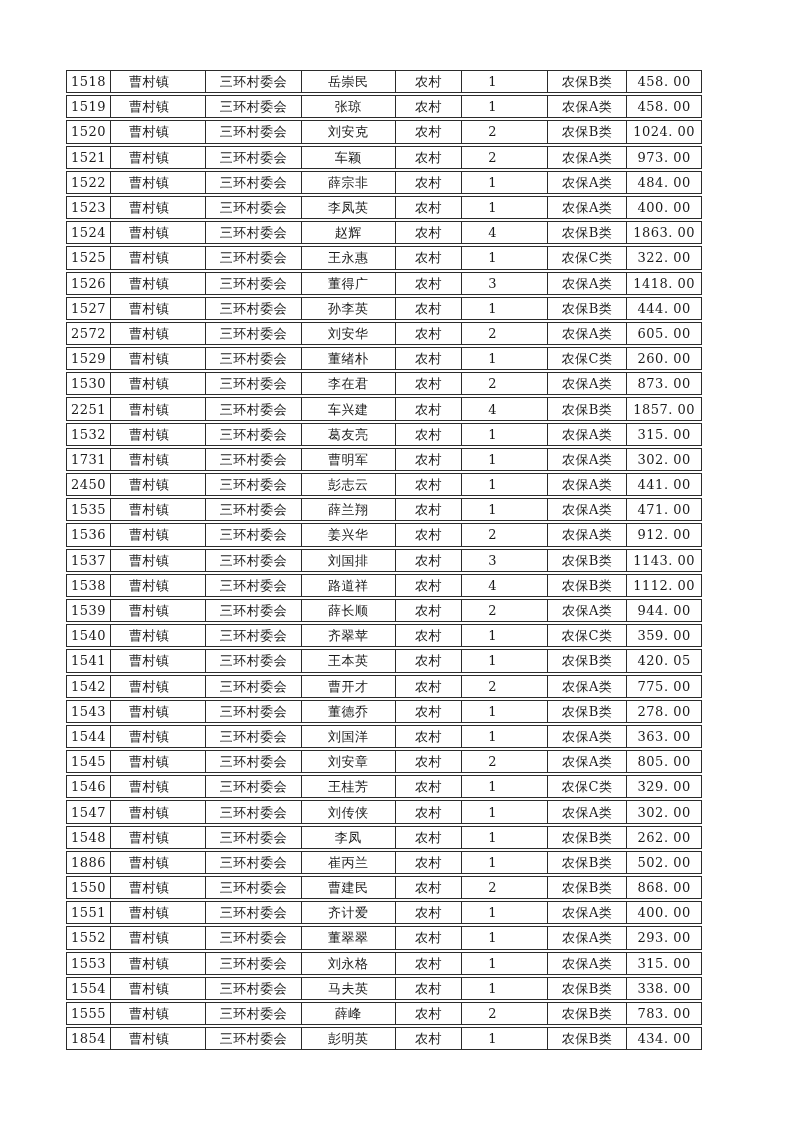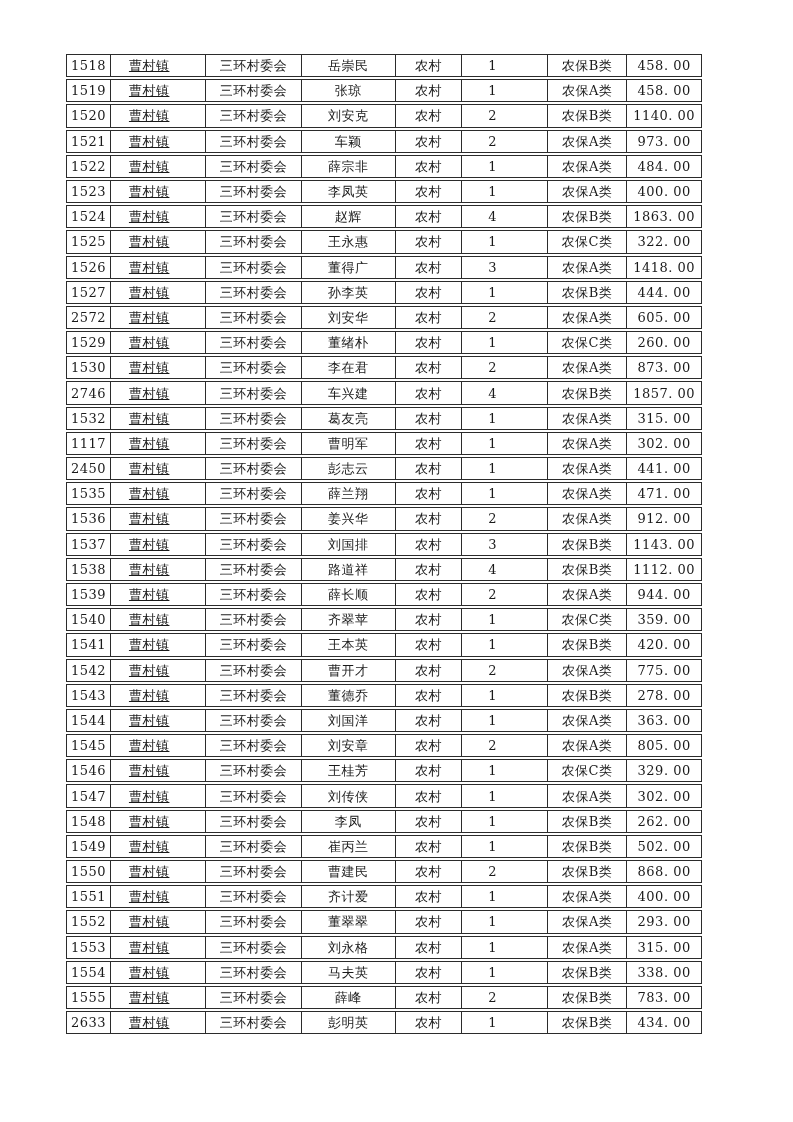--- a/index.html
+++ b/index.html
@@ -12,21 +12,21 @@
     width: 793px;
     height: 1122px;
     background: #ffffff;
     overflow: hidden;
     font-family: "DejaVu Serif", "Liberation Serif", serif;
     color: #1a1a1a;
   }
   .roster-table {
     position: absolute;
     left: 66px;
-    top: 54px;
+    top: 70px;
     width: 636px;
   }
   .t-row {
     display: flex;
     box-sizing: border-box;
     height: 23.2px;
     margin-bottom: 2px;
     border: 1px solid #2b2b2b;
     background: #ffffff;
   }
@@ -37,21 +37,21 @@
     align-items: center;
     justify-content: center;
     font-size: 13px;
     line-height: 1;
     white-space: nowrap;
     overflow: hidden;
     letter-spacing: 0.5px;
   }
   .t-cell:first-child { border-left: none; }
   .c-serial    { width: 46px;  }
-  .c-town      { width: 82px; text-decoration: underline;  }
+  .c-town      { width: 82px;  }
   .c-village   { width: 101px; margin-left: 18px; }
   .c-name      { width: 100px; }
   .c-residence { width: 70px;  }
   .c-count     { width: 65px;  }
   .c-category  { width: 84px; margin-left: 24px;  }
   .c-amount    { width: 79px;  }
 </style>
 </head>
 <body>
 
@@ -78,21 +78,21 @@
         <div class="t-cell c-amount">458. 00</div>
       </div>
       <div class="t-row">
         <div class="t-cell c-serial">1520</div>
         <div class="t-cell c-town">曹村镇</div>
         <div class="t-cell c-village">三环村委会</div>
         <div class="t-cell c-name">刘安克</div>
         <div class="t-cell c-residence">农村</div>
         <div class="t-cell c-count">2</div>
         <div class="t-cell c-category">农保B类</div>
-        <div class="t-cell c-amount">1140. 00</div>
+        <div class="t-cell c-amount">1024. 00</div>
       </div>
       <div class="t-row">
         <div class="t-cell c-serial">1521</div>
         <div class="t-cell c-town">曹村镇</div>
         <div class="t-cell c-village">三环村委会</div>
         <div class="t-cell c-name">车颖</div>
         <div class="t-cell c-residence">农村</div>
         <div class="t-cell c-count">2</div>
         <div class="t-cell c-category">农保A类</div>
         <div class="t-cell c-amount">973. 00</div>
@@ -181,41 +181,41 @@
         <div class="t-cell c-serial">1530</div>
         <div class="t-cell c-town">曹村镇</div>
         <div class="t-cell c-village">三环村委会</div>
         <div class="t-cell c-name">李在君</div>
         <div class="t-cell c-residence">农村</div>
         <div class="t-cell c-count">2</div>
         <div class="t-cell c-category">农保A类</div>
         <div class="t-cell c-amount">873. 00</div>
       </div>
       <div class="t-row">
-        <div class="t-cell c-serial">2746</div>
+        <div class="t-cell c-serial">2251</div>
         <div class="t-cell c-town">曹村镇</div>
         <div class="t-cell c-village">三环村委会</div>
         <div class="t-cell c-name">车兴建</div>
         <div class="t-cell c-residence">农村</div>
         <div class="t-cell c-count">4</div>
         <div class="t-cell c-category">农保B类</div>
         <div class="t-cell c-amount">1857. 00</div>
       </div>
       <div class="t-row">
         <div class="t-cell c-serial">1532</div>
         <div class="t-cell c-town">曹村镇</div>
         <div class="t-cell c-village">三环村委会</div>
         <div class="t-cell c-name">葛友亮</div>
         <div class="t-cell c-residence">农村</div>
         <div class="t-cell c-count">1</div>
         <div class="t-cell c-category">农保A类</div>
         <div class="t-cell c-amount">315. 00</div>
       </div>
       <div class="t-row">
-        <div class="t-cell c-serial">1117</div>
+        <div class="t-cell c-serial">1731</div>
         <div class="t-cell c-town">曹村镇</div>
         <div class="t-cell c-village">三环村委会</div>
         <div class="t-cell c-name">曹明军</div>
         <div class="t-cell c-residence">农村</div>
         <div class="t-cell c-count">1</div>
         <div class="t-cell c-category">农保A类</div>
         <div class="t-cell c-amount">302. 00</div>
       </div>
       <div class="t-row">
         <div class="t-cell c-serial">2450</div>
@@ -288,21 +288,21 @@
         <div class="t-cell c-amount">359. 00</div>
       </div>
       <div class="t-row">
         <div class="t-cell c-serial">1541</div>
         <div class="t-cell c-town">曹村镇</div>
         <div class="t-cell c-village">三环村委会</div>
         <div class="t-cell c-name">王本英</div>
         <div class="t-cell c-residence">农村</div>
         <div class="t-cell c-count">1</div>
         <div class="t-cell c-category">农保B类</div>
-        <div class="t-cell c-amount">420. 00</div>
+        <div class="t-cell c-amount">420. 05</div>
       </div>
       <div class="t-row">
         <div class="t-cell c-serial">1542</div>
         <div class="t-cell c-town">曹村镇</div>
         <div class="t-cell c-village">三环村委会</div>
         <div class="t-cell c-name">曹开才</div>
         <div class="t-cell c-residence">农村</div>
         <div class="t-cell c-count">2</div>
         <div class="t-cell c-category">农保A类</div>
         <div class="t-cell c-amount">775. 00</div>
@@ -361,21 +361,21 @@
         <div class="t-cell c-serial">1548</div>
         <div class="t-cell c-town">曹村镇</div>
         <div class="t-cell c-village">三环村委会</div>
         <div class="t-cell c-name">李凤</div>
         <div class="t-cell c-residence">农村</div>
         <div class="t-cell c-count">1</div>
         <div class="t-cell c-category">农保B类</div>
         <div class="t-cell c-amount">262. 00</div>
       </div>
       <div class="t-row">
-        <div class="t-cell c-serial">1549</div>
+        <div class="t-cell c-serial">1886</div>
         <div class="t-cell c-town">曹村镇</div>
         <div class="t-cell c-village">三环村委会</div>
         <div class="t-cell c-name">崔丙兰</div>
         <div class="t-cell c-residence">农村</div>
         <div class="t-cell c-count">1</div>
         <div class="t-cell c-category">农保B类</div>
         <div class="t-cell c-amount">502. 00</div>
       </div>
       <div class="t-row">
         <div class="t-cell c-serial">1550</div>
@@ -431,21 +431,21 @@
         <div class="t-cell c-serial">1555</div>
         <div class="t-cell c-town">曹村镇</div>
         <div class="t-cell c-village">三环村委会</div>
         <div class="t-cell c-name">薛峰</div>
         <div class="t-cell c-residence">农村</div>
         <div class="t-cell c-count">2</div>
         <div class="t-cell c-category">农保B类</div>
         <div class="t-cell c-amount">783. 00</div>
       </div>
       <div class="t-row">
-        <div class="t-cell c-serial">2633</div>
+        <div class="t-cell c-serial">1854</div>
         <div class="t-cell c-town">曹村镇</div>
         <div class="t-cell c-village">三环村委会</div>
         <div class="t-cell c-name">彭明英</div>
         <div class="t-cell c-residence">农村</div>
         <div class="t-cell c-count">1</div>
         <div class="t-cell c-category">农保B类</div>
         <div class="t-cell c-amount">434. 00</div>
       </div>
     </div>
 </div>

